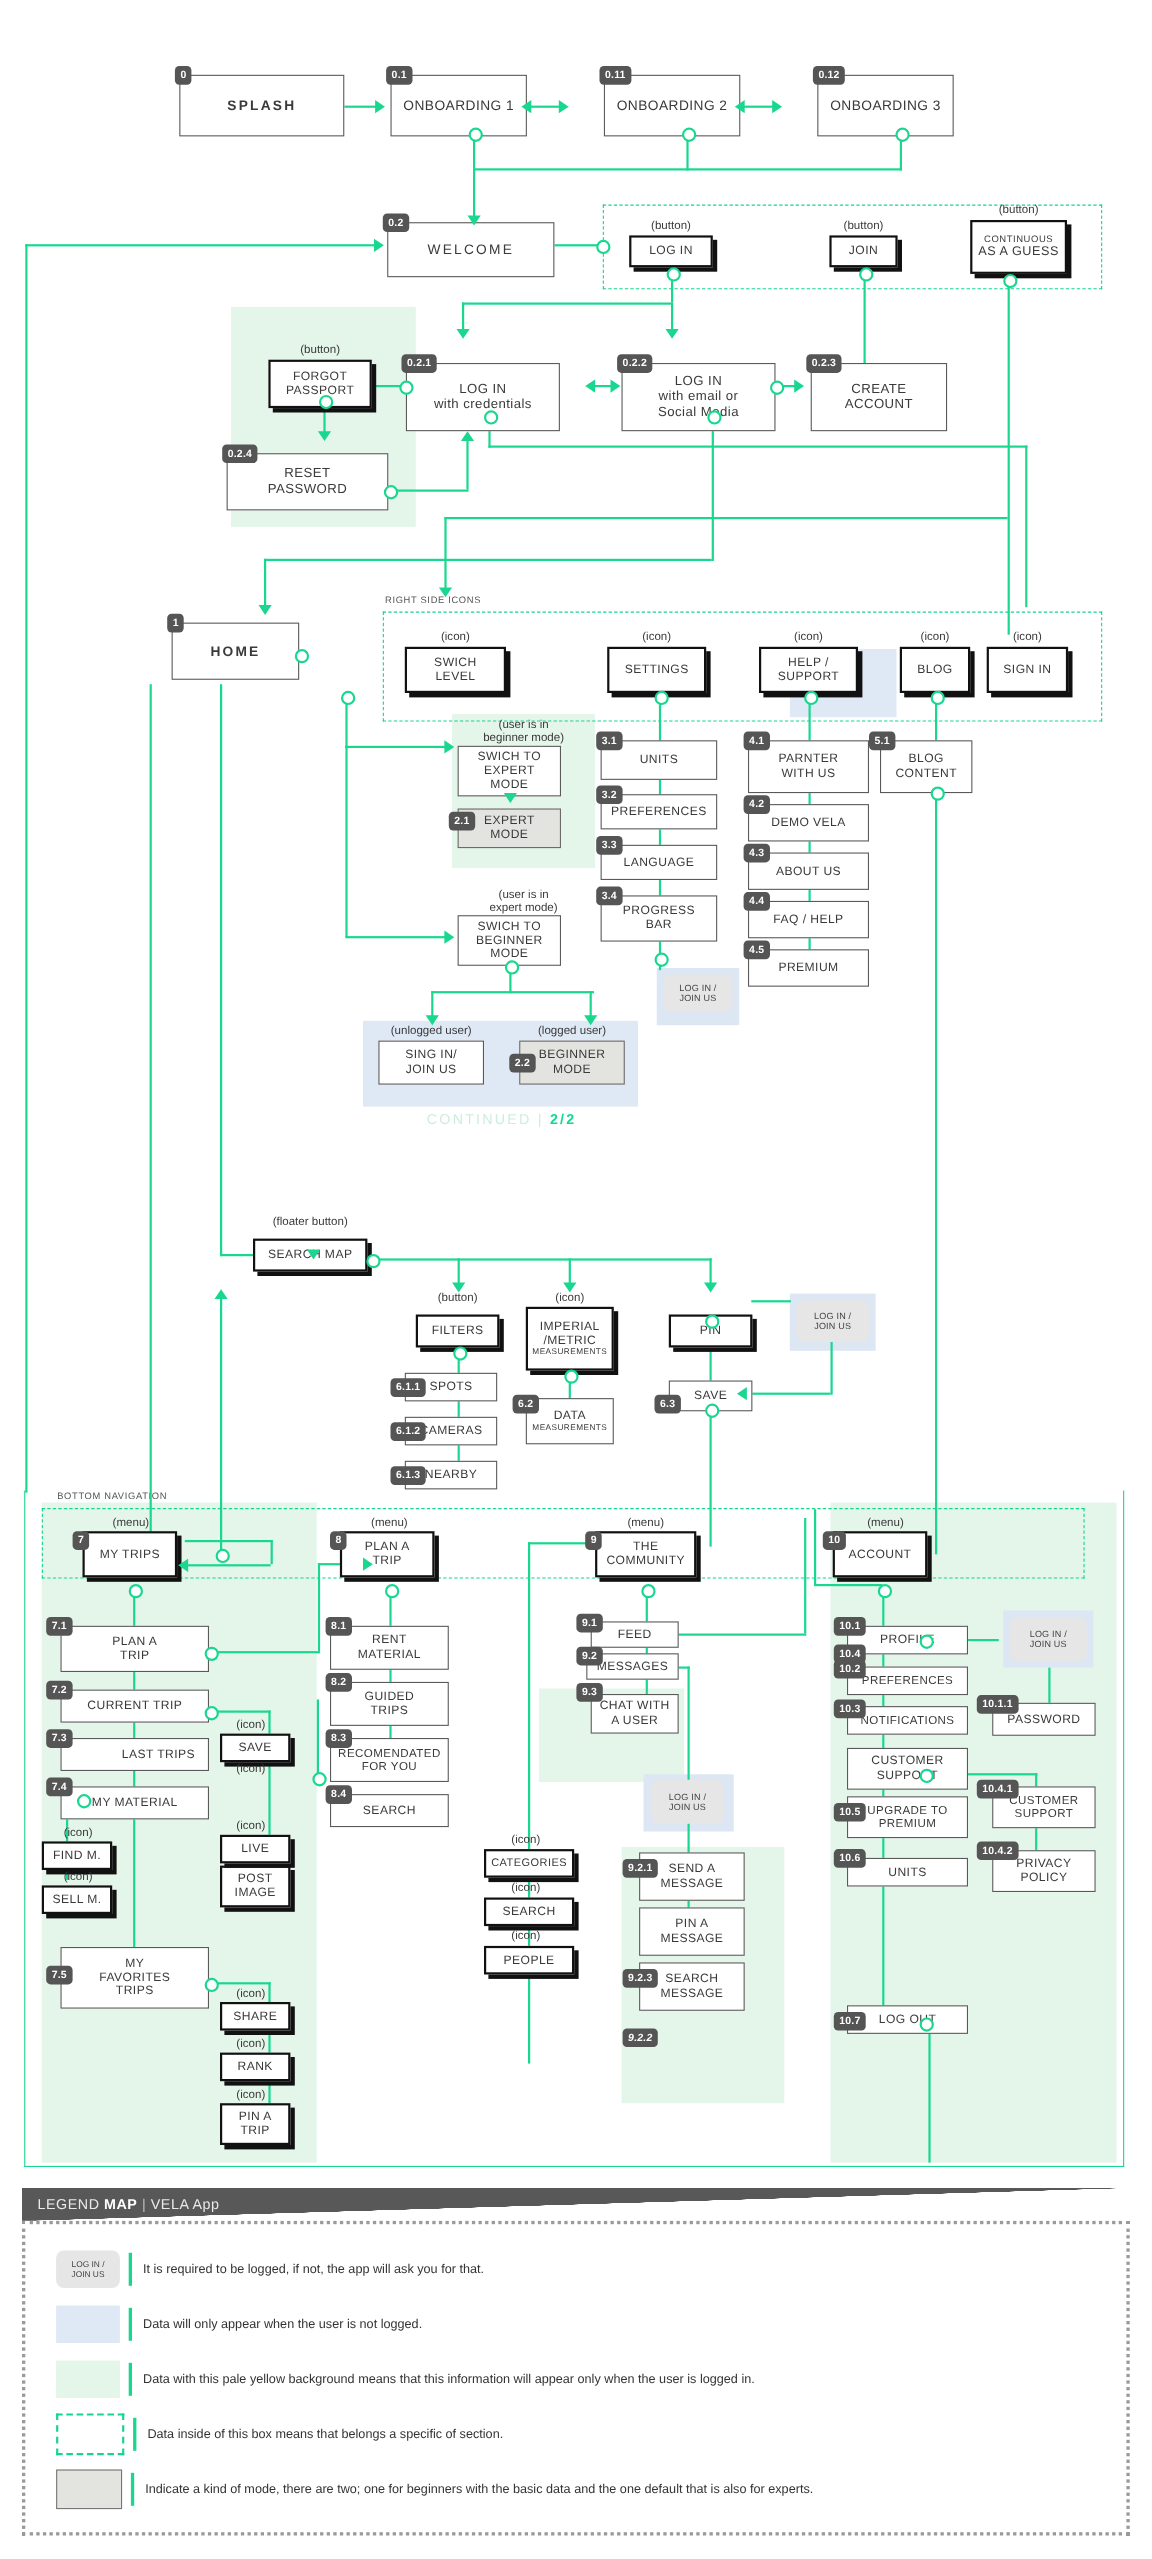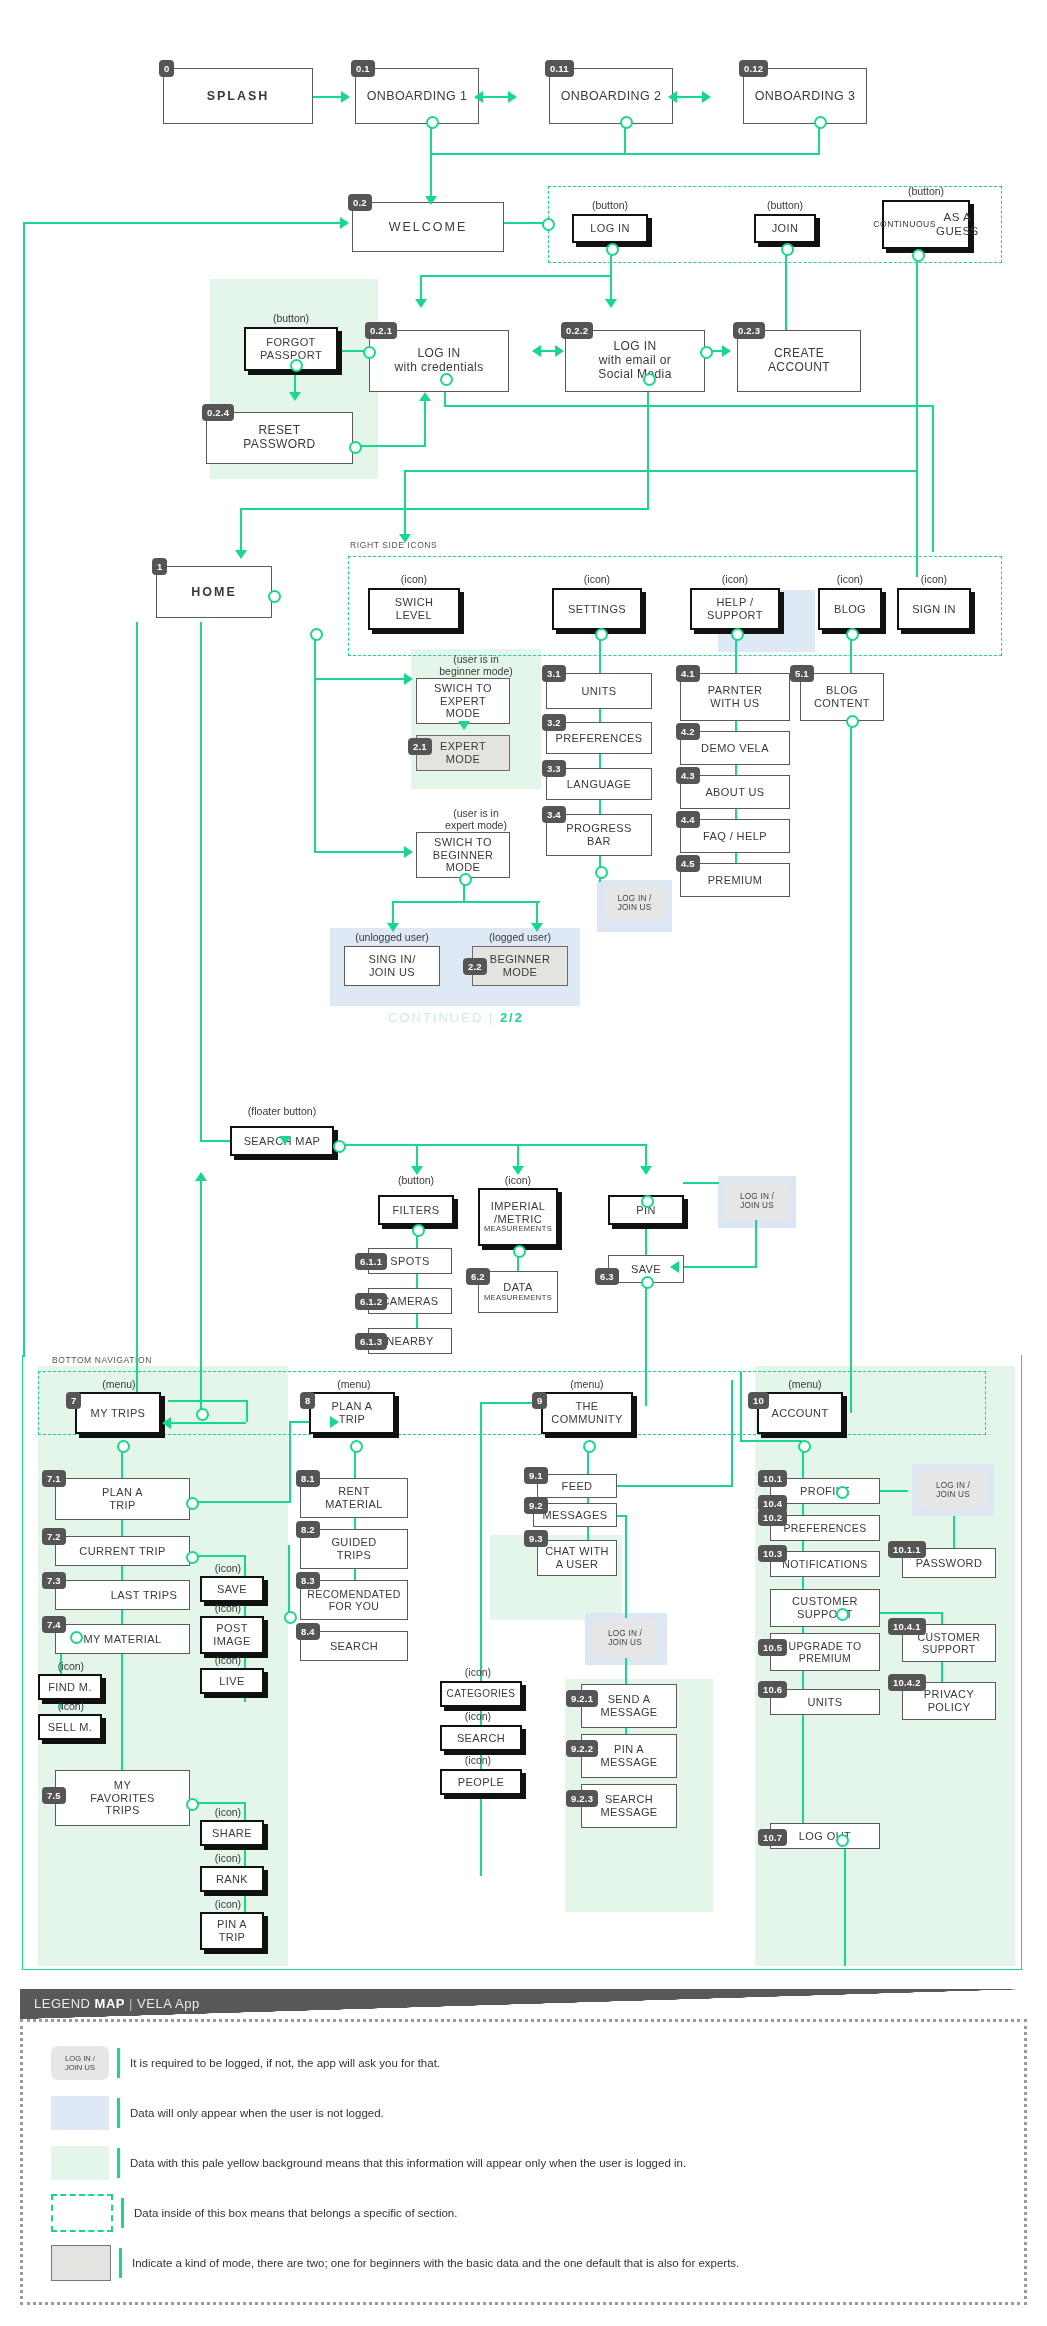--- a/index.html
+++ b/index.html
@@ -335,21 +335,21 @@
   <div class="node sh" style="left:572px;top:214px;width:76px;height:29px;">
       <span>LOG IN</span>
     </div>
 
   <div class="cap" style="left:754px;top:199px;width:62px;">(button)</div>
   <div class="node sh" style="left:754px;top:214px;width:62px;height:29px;">
       <span>JOIN</span>
     </div>
 
   <div class="cap" style="left:882px;top:185px;width:88px;">(button)</div>
-  <div class="node sh" style="left:882px;top:200px;width:88px;height:49px;flex-direction:row;font-size:10px;">
+  <div class="node sh" style="left:882px;top:200px;width:88px;height:49px;flex-direction:column;font-size:10px;">
     <span style="font-size:8.6px;letter-spacing:.5px;">CONTINUOUS</span>
     <span style="font-size:11.5px;letter-spacing:.5px;">AS A GUESS</span>
   </div>
 
   <div class="cap" style="left:244px;top:312px;width:94px;">(button)</div>
   <div class="node sh" style="left:244px;top:327px;width:94px;height:44px;white-space:pre-line;"><span>FORGOT
 PASSPORT</span></div>
 
   <div class="tag" style="left:365px;top:322px;">0.2.1</div>
   <div class="node" style="left:369px;top:330px;width:140px;height:62px;white-space:pre-line;font-size:12px;"><span>LOG IN
@@ -559,21 +559,21 @@
   <div class="cap" style="left:36px;top:1700px;width:70px;">(icon)</div>
   <div class="node sh" style="left:38px;top:1714px;width:64px;height:26px;">
       <span>SELL M.</span>
     </div>
 
   <div class="cap" style="left:196px;top:1562px;width:64px;">(icon)</div>
   <div class="node sh" style="left:200px;top:1576px;width:64px;height:26px;">
       <span>SAVE</span>
     </div>
   <div class="cap" style="left:196px;top:1602px;width:64px;">(icon)</div>
-  <div class="node sh" style="left:200px;top:1616px;width:64px;height:38px;white-space:pre-line;align-items:center;"><span>POST
+  <div class="node sh" style="left:200px;top:1696px;width:64px;height:38px;white-space:pre-line;align-items:center;"><span>POST
 IMAGE</span></div>
   <div class="cap" style="left:196px;top:1654px;width:64px;">(icon)</div>
   <div class="node sh" style="left:200px;top:1668px;width:64px;height:26px;">
       <span>LIVE</span>
     </div>
 
   <div class="cap" style="left:196px;top:1806px;width:64px;">(icon)</div>
   <div class="node sh" style="left:200px;top:1820px;width:64px;height:26px;">
       <span>SHARE</span>
     </div>
@@ -623,21 +623,21 @@
       <span>SEARCH</span>
     </div>
   <div class="cap" style="left:440px;top:1754px;width:76px;">(icon)</div>
   <div class="node sh" style="left:440px;top:1769px;width:82px;height:26px;">
       <span>PEOPLE</span>
     </div>
 
   <div class="tag" style="left:566px;top:1690px;">9.2.1</div>
   <div class="node" style="left:581px;top:1684px;width:96px;height:44px;white-space:pre-line;"><span>SEND A
 MESSAGE</span></div>
-  <div class="tag" style="left:566px;top:1740px;">9.2.2</div>
+  <div class="tag" style="left:566px;top:1844px;font-style:italic;">9.2.2</div>
   <div class="node" style="left:581px;top:1734px;width:96px;height:44px;white-space:pre-line;"><span>PIN A
 MESSAGE</span></div>
   <div class="tag" style="left:566px;top:1790px;">9.2.3</div>
   <div class="node" style="left:581px;top:1784px;width:96px;height:44px;white-space:pre-line;"><span>SEARCH
 MESSAGE</span></div>
 
   <div class="tag" style="left:758px;top:1470px;">10.1</div>
   <div class="node" style="left:770px;top:1478px;width:110px;height:26px;">
       <span>PROFILE</span>
     </div>

